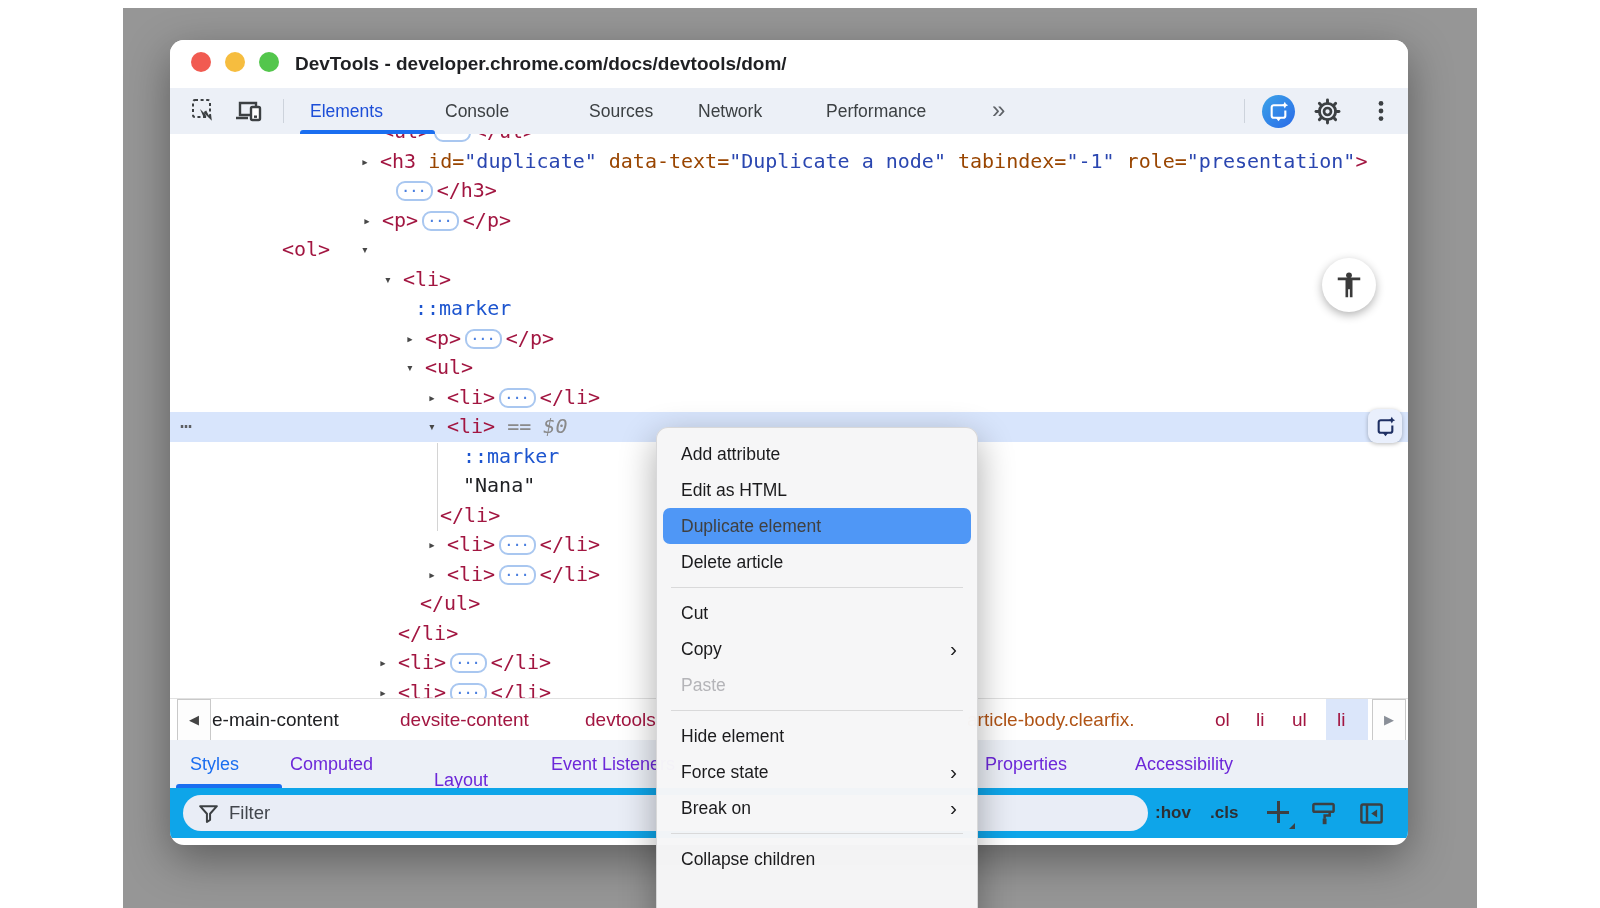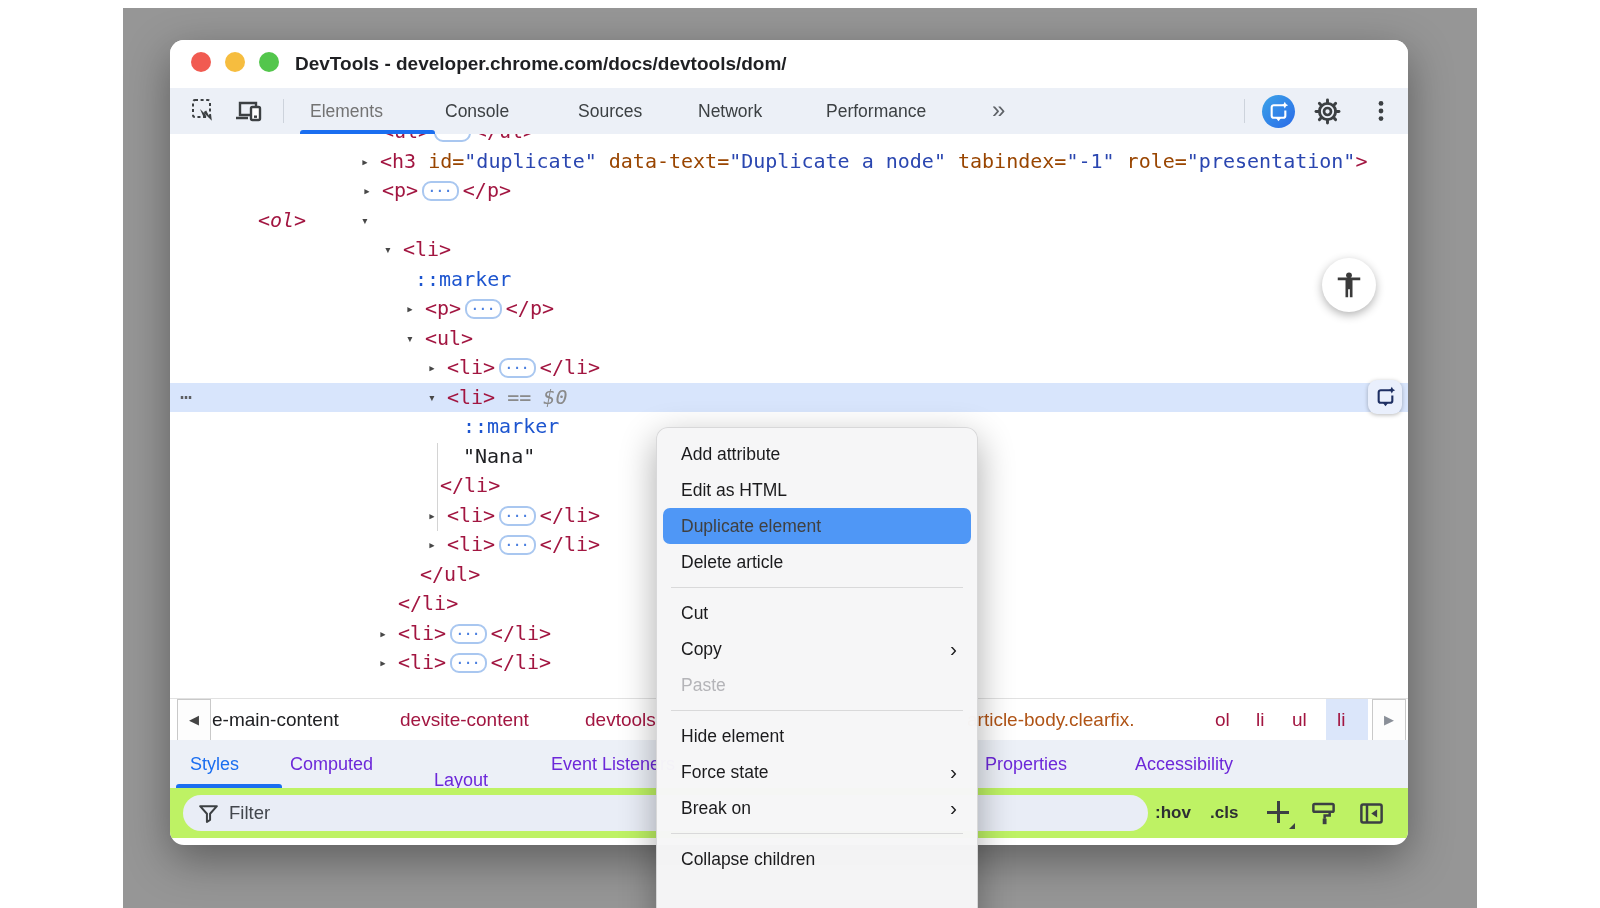--- a/index.html
+++ b/index.html
@@ -21,21 +21,21 @@
   .tl.yellow{left:55px;background:#f6bd3f;}
   .tl.green{left:89px;background:#53c64c;}
   .win-title{position:absolute;left:125px;top:0;height:48px;line-height:48px;
     font-size:19px;font-weight:700;color:#1f2023;white-space:nowrap;}
   
   .toolbar{position:absolute;left:0;top:48px;width:100%;height:46px;background:#ecf0f7;
     border-bottom:1px solid #d8dce3;}
   .tb-icon{position:absolute;top:9px;width:28px;height:28px;color:#3c4043;cursor:default;}
   .tb-divider{position:absolute;top:11px;width:1px;height:24px;background:#cdd3dc;}
   .tab{position:absolute;top:0;height:46px;line-height:46px;font-size:17.5px;color:#3c4043;white-space:nowrap;}
-  .tab.active{color:#737373;font-weight:500;text-align:center;}
+  .tab.active{color:#1d4ed8;font-weight:500;text-align:center;}
   .tab-underline{position:absolute;left:130px;bottom:0;width:135px;height:4.5px;border-radius:3px 3px 0 0;background:#1a6ef0;}
   .more-tabs{position:absolute;left:822px;top:0;height:46px;line-height:44px;font-size:24px;color:#5f6368;}
   .ai-circle{position:absolute;left:1092px;top:7px;width:33px;height:33px;border-radius:50%;
     background:linear-gradient(135deg,#3ba3e8,#2a6ae8);display:flex;align-items:center;justify-content:center;color:#fff;}
   
   .dom-area{position:absolute;left:0;top:94px;width:100%;height:564px;background:#fff;overflow:hidden;}
   .dom-rows{position:absolute;left:0;top:-17px;width:100%;}
   .dom-row{position:relative;height:29.5px;line-height:29.5px;
     font-family:"DejaVu Sans Mono",monospace;font-size:20px;white-space:pre;}
   .dom-row.sel{background:#d8e5fc;}
@@ -71,21 +71,21 @@
   .crumb.c-tag{color:#a21641;}
   .crumb.c-alt{color:#b05416;}
   .crumb-selbg{position:absolute;left:1156px;top:0;width:42px;height:42px;background:#dbe6fa;}
   
   .stylesbar{position:absolute;left:0;top:700px;width:100%;height:48px;background:#ecf0f7;
     border-bottom:1px solid #d8dce3;}
   .stab{position:absolute;top:0;height:48px;line-height:48px;font-size:18px;color:#6d28d9;white-space:nowrap;}
   .stab.active{color:#1a6ef0;font-weight:500;}
   .styles-underline{position:absolute;left:6px;bottom:0;width:106px;height:4.5px;border-radius:3px 3px 0 0;background:#1a6ef0;}
   
-  .filterbar{position:absolute;left:0;top:748px;width:100%;height:50px;background:#bef264;}
+  .filterbar{position:absolute;left:0;top:748px;width:100%;height:50px;background:#0ea5e9;}
   .filter-pill{position:absolute;left:13px;top:7px;width:965px;height:36px;border-radius:18px;background:#e9edf6;}
   .filter-input{position:absolute;left:0;top:0;width:100%;height:100%;border:none;outline:none;
     background:transparent;border-radius:18px;padding:0 0 0 46px;box-sizing:border-box;
     font-family:"Liberation Sans",sans-serif;font-size:18.5px;color:#202124;}
   .filter-input::placeholder{color:#42464d;opacity:1;}
   .funnel{position:absolute;left:15px;top:8px;color:#3c4043;}
   .fbtn{position:absolute;top:0;height:50px;line-height:50px;font-size:17px;font-weight:700;color:#2d2f33;}
   .plus-btn{position:absolute;left:1093px;top:9px;width:30px;height:30px;color:#3c4043;}
   .plus-btn .h{position:absolute;left:4px;top:14px;width:22px;height:2.5px;background:#3c4043;}
   .plus-btn .v{position:absolute;left:14px;top:4px;width:2.5px;height:22px;background:#3c4043;}
@@ -131,21 +131,21 @@
         <path d="M2 21 h12" stroke="#3c4043" stroke-width="2.4"></path>
         <rect x="17" y="10" width="9" height="13" rx="1.5" fill="#ffffff" stroke="#3c4043" stroke-width="2.4"></rect>
         <rect x="20" y="18.5" width="3" height="2.4" fill="#3c4043"></rect>
       </svg>
     </div>
     <div class="tb-divider" style="left:113px;"></div>
 
     <div id="main-tabs">
         <div class="tab active" style="left: 140px;">Elements</div>
         <div class="tab" style="left: 275px;">Console</div>
-        <div class="tab" style="left: 408px; text-align: right;">Sources</div>
+        <div class="tab" style="left: 419px; text-align: right;">Sources</div>
         <div class="tab" style="left: 528px;">Network</div>
         <div class="tab" style="left: 656px;">Performance</div>
       </div>
     <div class="tab-underline"></div>
     <div class="more-tabs">»</div>
 
     <div class="tb-divider" style="left:1074px;"></div>
     <div class="ai-circle">
         <span id="ai-circle-glyph">
   <svg width="21" height="21" viewBox="0 0 20 20" fill="none" stroke="currentColor" stroke-width="2">
@@ -177,22 +177,23 @@
           <circle cx="12" cy="12" r="2.2"></circle>
           <circle cx="12" cy="19" r="2.2"></circle>
       </svg>
     </div>
   </div>
 
   <div class="dom-area">
     <div class="dom-rows" id="dom-rows">
         <div class="dom-row"><span class="row-content" style="padding-left: 212px;"><span class="tok-tag">&lt;ul&gt;</span><span class="pill">···</span><span class="tok-tag">&lt;/ul&gt;</span></span></div>
         <div class="dom-row"><span class="arrow" style="left: 191px;">▸</span><span class="row-content" style="padding-left: 210px;"><span class="tok-tag">&lt;h3</span><span class="tok-attr"> id=</span><span class="tok-val">"duplicate"</span><span class="tok-attr"> data-text=</span><span class="tok-val">"Duplicate a node"</span><span class="tok-attr"> tabindex=</span><span class="tok-val">"-1"</span><span class="tok-attr"> role=</span><span class="tok-val">"presentation"</span><span class="tok-tag">&gt;</span></span></div>
+        <div class="dom-row"><span class="row-content" style="padding-left: 222px;"><span class="pill">···</span><span class="tok-tag">&lt;/h3&gt;</span></span></div>
         <div class="dom-row"><span class="arrow" style="left: 193px;">▸</span><span class="row-content" style="padding-left: 212px;"><span class="tok-tag">&lt;p&gt;</span><span class="pill">···</span><span class="tok-tag">&lt;/p&gt;</span></span></div>
-        <div class="dom-row"><span class="arrow" style="left: 191px;">▾</span><span class="row-content" style="padding-left: 88px; font-style: italic;"><span class="tok-tag">&lt;ol&gt;</span></span></div>
+        <div class="dom-row"><span class="arrow" style="left: 191px;">▾</span><span class="row-content" style="padding-left: 112px;"><span class="tok-tag">&lt;ol&gt;</span></span></div>
         <div class="dom-row"><span class="arrow" style="left: 214px;">▾</span><span class="row-content" style="padding-left: 233px;"><span class="tok-tag">&lt;li&gt;</span></span></div>
         <div class="dom-row"><span class="row-content" style="padding-left: 245px;"><span class="tok-pseudo">::marker</span></span></div>
         <div class="dom-row"><span class="arrow" style="left: 236px;">▸</span><span class="row-content" style="padding-left: 255px;"><span class="tok-tag">&lt;p&gt;</span><span class="pill">···</span><span class="tok-tag">&lt;/p&gt;</span></span></div>
         <div class="dom-row"><span class="arrow" style="left: 236px;">▾</span><span class="row-content" style="padding-left: 255px;"><span class="tok-tag">&lt;ul&gt;</span></span></div>
         <div class="dom-row"><span class="arrow" style="left: 258px;">▸</span><span class="row-content" style="padding-left: 277px;"><span class="tok-tag">&lt;li&gt;</span><span class="pill">···</span><span class="tok-tag">&lt;/li&gt;</span></span></div>
         <div class="dom-row sel"><span class="arrow" style="left: 258px;">▾</span><span class="row-content" style="padding-left: 277px;"><span class="tok-tag">&lt;li&gt;</span><span class="tok-eq"> == </span><span class="tok-dollar">$0</span></span><span class="row-dots">⋯</span><span class="ai-badge">
   <svg width="21" height="21" viewBox="0 0 20 20" fill="none" stroke="currentColor" stroke-width="2">
     <path d="M15 4 H5.5 a2 2 0 0 0 -2 2 v8 a2 2 0 0 0 2 2 h9 a2 2 0 0 0 2 -2 V9"></path>
     <path d="M16 0.8 l1.1 2.1 2.1 1.1 -2.1 1.1 -1.1 2.1 -1.1 -2.1 -2.1 -1.1 2.1 -1.1z" fill="currentColor" stroke="none"></path>
     <path d="M7.2 15.8 h5.6 L10 19.4z" fill="currentColor" stroke="none"></path>

